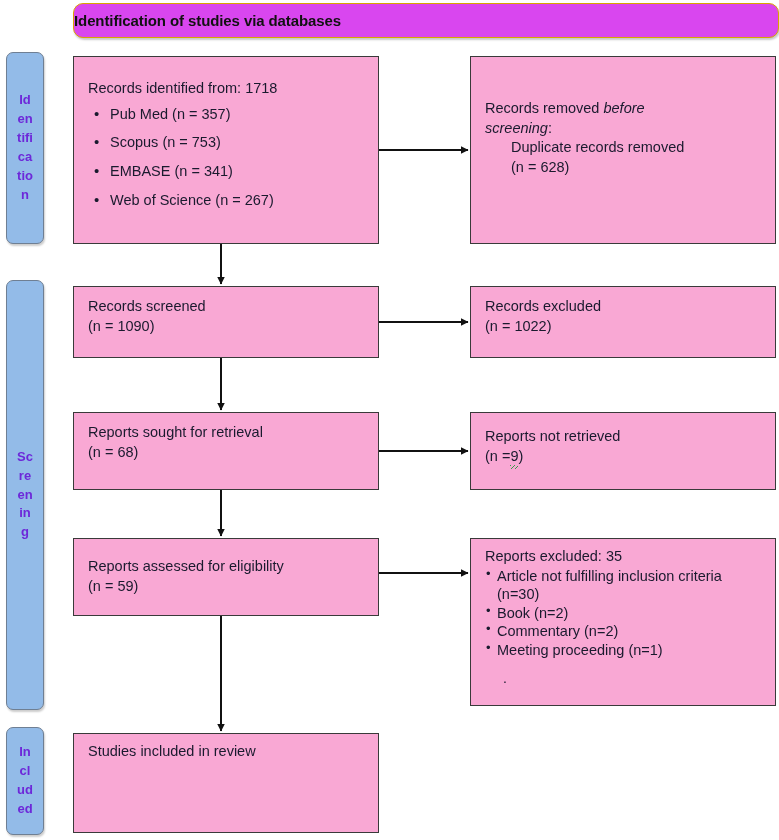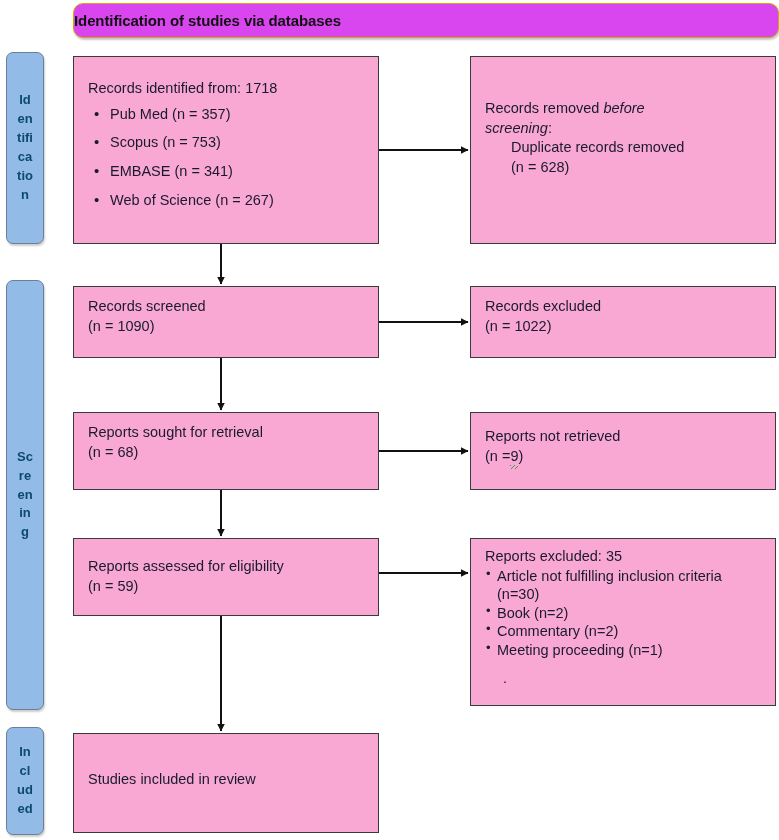--- a/index.html
+++ b/index.html
@@ -54,21 +54,21 @@
     display: flex;
     flex-direction: column;
     align-items: center;
     justify-content: center;
     box-shadow: 1px 2px 2px rgba(0,0,0,0.20);
   }
   .stage span {
     display: block;
     font-size: 13px;
     font-weight: bold;
-    color: #0c4a6e;
+    color: #6d28d9;
     line-height: 1.46;
     text-align: center;
   }
   #stage-identification { top: 52px;  height: 192px; }
   #stage-screening      { top: 280px; height: 430px; }
   #stage-included       { top: 727px; height: 108px; }
 
   
   .box {
     position: absolute;
@@ -80,21 +80,21 @@
     line-height: 1.35;
     color: #1a1a2e;
   }
   .box p { margin: 0; }
 
   
   #box-identified      { left: 73px;  top: 56px;  width: 306px; height: 188px; padding-top: 22px; }
   #box-screened        { left: 73px;  top: 286px; width: 306px; height: 72px; }
   #box-sought          { left: 73px;  top: 412px; width: 306px; height: 78px; }
   #box-assessed        { left: 73px;  top: 538px; width: 306px; height: 78px; padding-top: 18px; }
-  #box-included        { left: 73px;  top: 733px; width: 306px; height: 100px; padding-top: 36px; }
+  #box-included        { left: 73px;  top: 733px; width: 306px; height: 100px; padding-top: 8px; }
 
   
   #box-removed         { left: 470px; top: 56px;  width: 306px; height: 188px; padding-top: 42px; }
   #box-excluded-rec    { left: 470px; top: 286px; width: 306px; height: 72px; }
   #box-not-retrieved   { left: 470px; top: 412px; width: 306px; height: 78px; padding-top: 14px; }
   #box-excluded-rep    { left: 470px; top: 538px; width: 306px; height: 168px; padding-top: 8px; }
 
   
   ul.bullets {
     margin: 6px 0 0 0;

